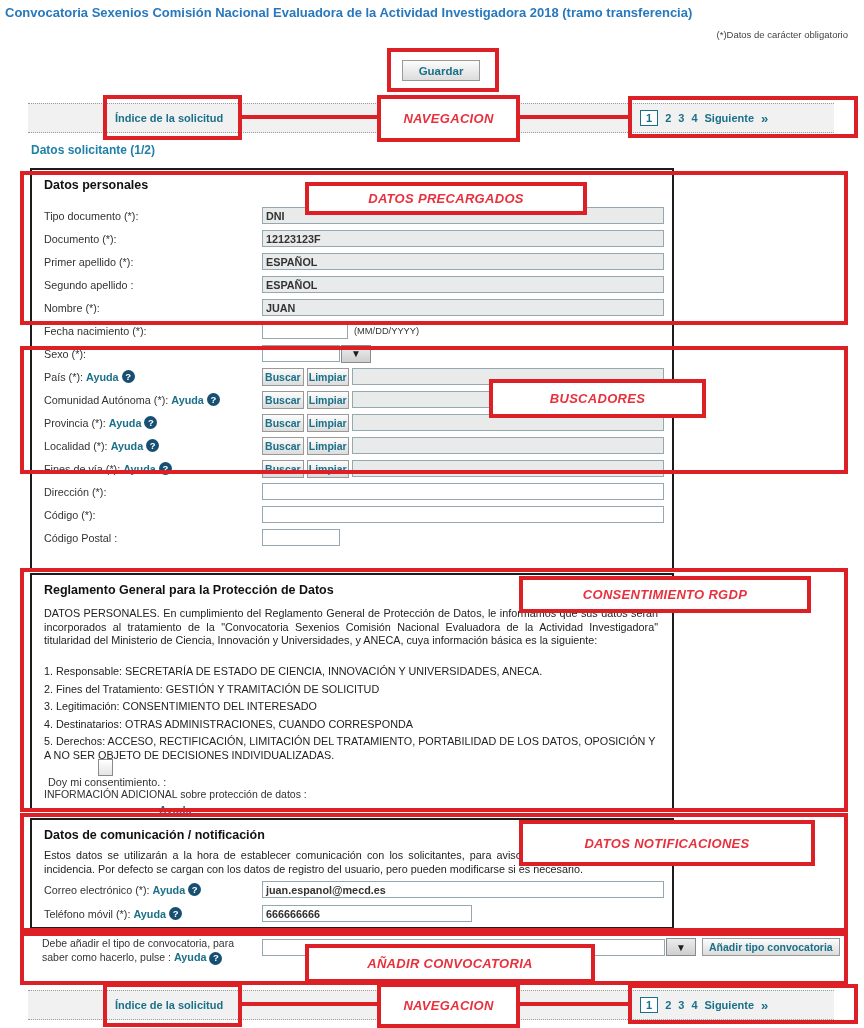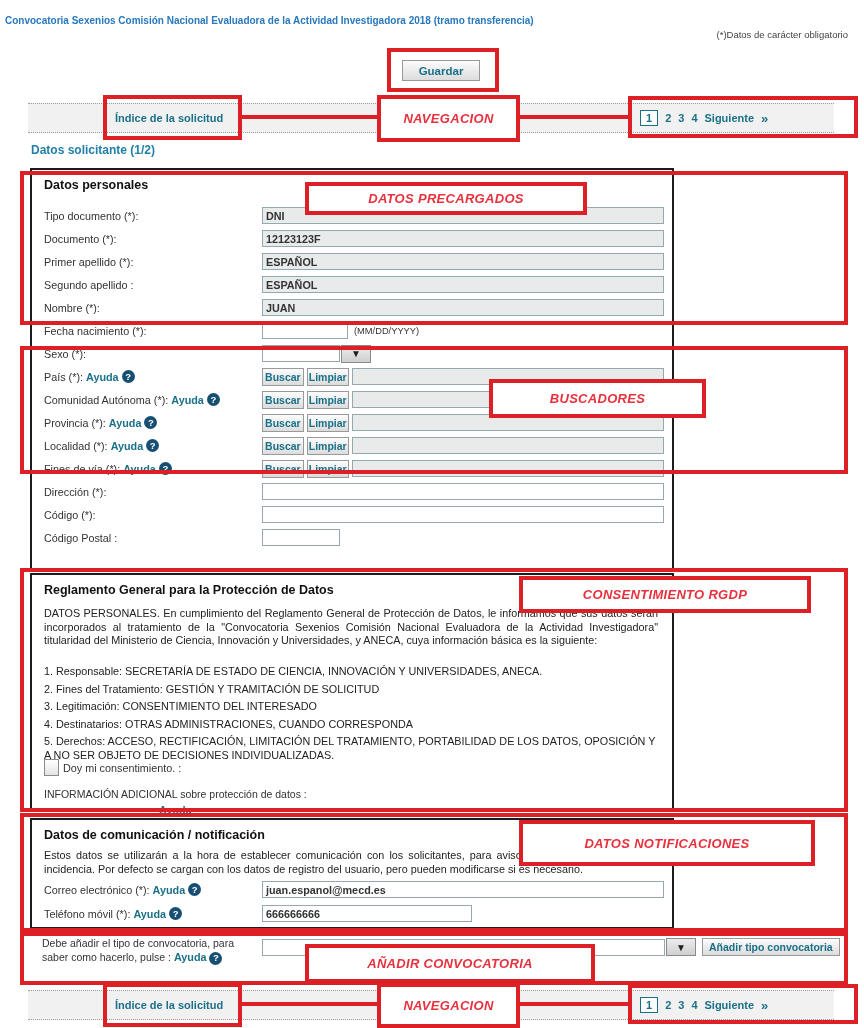--- a/index.html
+++ b/index.html
@@ -1,19 +1,19 @@
 <!DOCTYPE html>
 <html><head>
 <meta charset="utf-8">
 <style>
   * { box-sizing: border-box; }
   body { margin:0; background:#fff; font-family:"Liberation Sans", sans-serif; color:#333; }
   .page { position:relative; width:864px; height:1028px; background:#fff; overflow:hidden; }
 
-  .title { position:absolute; left:5px; top:15px; font-size:10px; font-weight:bold; color:#2878bd; }
+  .title { position:absolute; left:5px; top:5px; font-size:13px; font-weight:bold; color:#2878bd; }
   .req-note { position:absolute; right:16px; top:29px; font-size:9.5px; color:#444; }
 
   .btn { display:inline-flex; align-items:center; justify-content:center;
          background:linear-gradient(#fcfcfc,#dcdcdc); border:1px solid #999;
          color:#1b7089; font-weight:bold; font-size:10.5px; }
   .guardar { position:absolute; left:402px; top:60px; width:78px; height:21px; font-size:11.5px; }
 
   .navbar { position:absolute; left:28px; width:806px; height:30px; background:#f1f1f1;
             border-top:1px dotted #9a9a9a; border-bottom:1px dotted #9a9a9a; }
   .navbar.top { top:103px; } .navbar.bottom { top:990px; }
@@ -196,21 +196,21 @@
   <div class="fieldset" id="fs-rgpd">
     <div class="fs-title">Reglamento General para la Protección de Datos</div>
     <div class="para" style="top:32px;">DATOS PERSONALES. En cumplimiento del Reglamento General de Protección de Datos, le informamos que sus datos serán incorporados al tratamiento de la "Convocatoria Sexenios Comisión Nacional Evaluadora de la Actividad Investigadora" titularidad del Ministerio de Ciencia, Innovación y Universidades, y ANECA, cuya información básica es la siguiente:</div>
     <div class="list" style="top:90px;">
       <div>1. Responsable: SECRETARÍA DE ESTADO DE CIENCIA, INNOVACIÓN Y UNIVERSIDADES, ANECA.</div>
       <div>2. Fines del Tratamiento: GESTIÓN Y TRAMITACIÓN DE SOLICITUD</div>
       <div>3. Legitimación: CONSENTIMIENTO DEL INTERESADO</div>
       <div>4. Destinatarios: OTRAS ADMINISTRACIONES, CUANDO CORRESPONDA</div>
       <div>5. Derechos: ACCESO, RECTIFICACIÓN, LIMITACIÓN DEL TRATAMIENTO, PORTABILIDAD DE LOS DATOS, OPOSICIÓN Y A NO SER OBJETO DE DECISIONES INDIVIDUALIZADAS.</div>
     </div>
-    <div class="consent-row" style="top:184px;">
+    <div class="consent-row" style="top:184px;flex-direction:column;">
       <div class="checkbox"></div>
       <span class="consent-lbl">Doy mi consentimiento. :</span>
     </div>
     <div class="info-row" style="top:213px;">
       <span>INFORMACIÓN ADICIONAL sobre protección de datos :</span>
       <a class="ayuda">Ayuda</a>
       <span class="help-icon">?</span>
     </div>
   </div>
 

